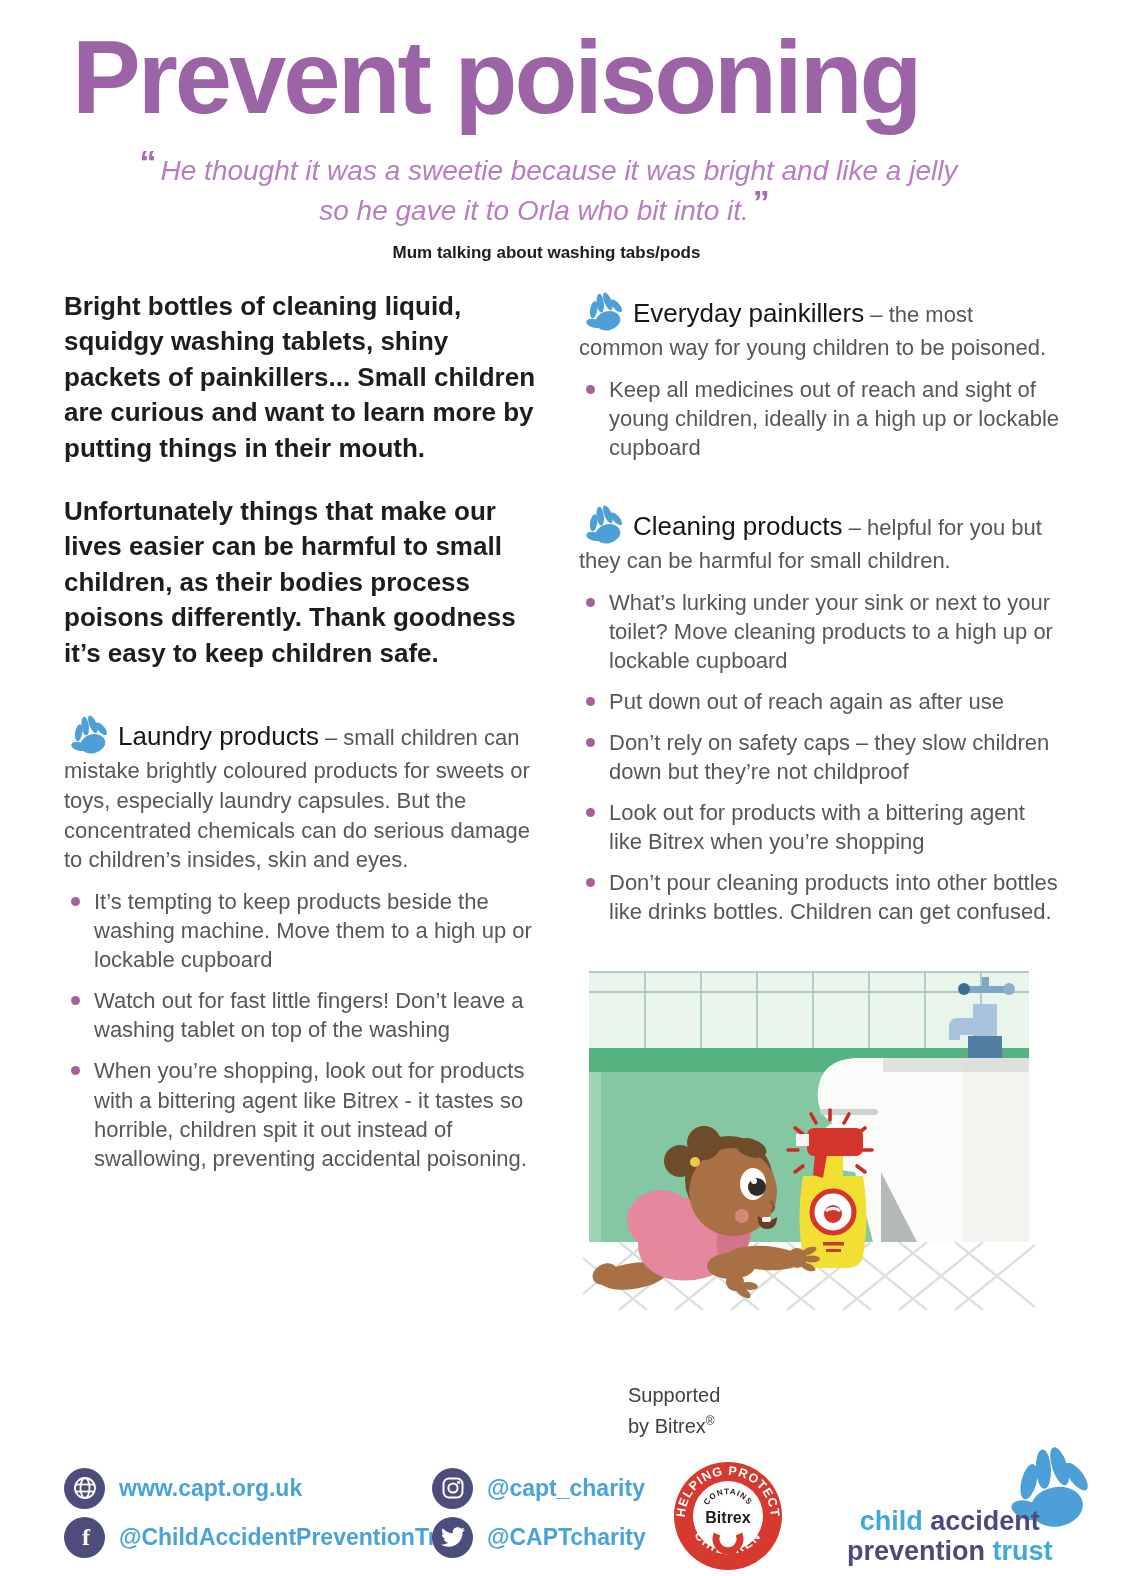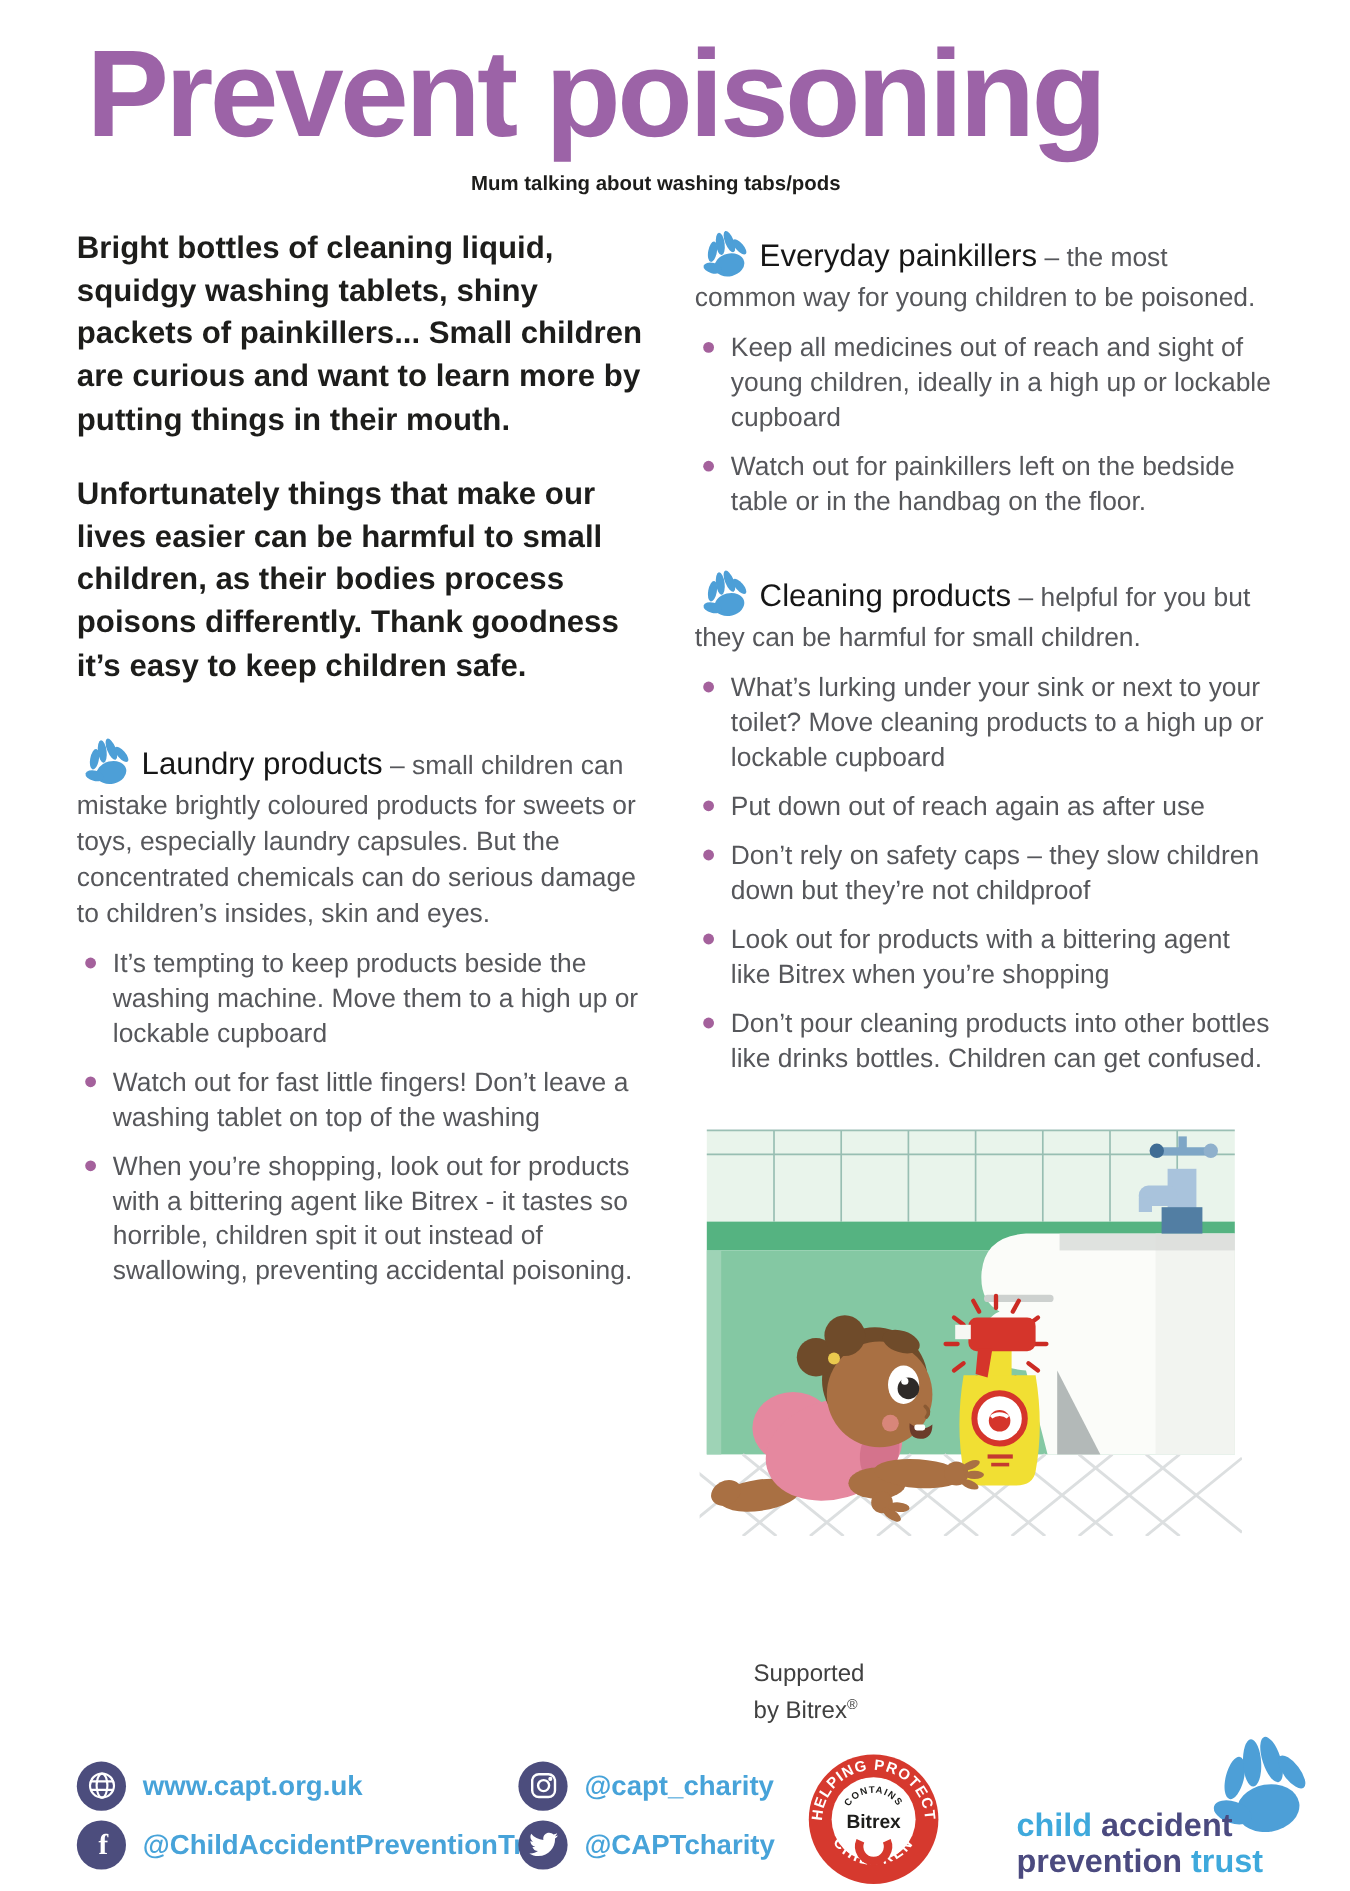--- a/index.html
+++ b/index.html
@@ -37,34 +37,38 @@
              font-size:20px;color:#404040;line-height:1.55;}
   .supported sup{font-size:12px;}
   .badge{position:absolute;left:672px;top:1460px;width:112px;height:112px;}
   .social-col{position:absolute;top:1466px;}
   .social-col.one{left:64px;}
   .social-col.two{left:432px;}
   .social-row{display:flex;align-items:center;gap:14px;height:44px;margin-bottom:5px;cursor:pointer;}
   .social-icon{width:41px;height:41px;border-radius:50%;background:#4c4d7d;flex:none;
                display:flex;align-items:center;justify-content:center;}
   .social-text{font-size:23px;font-weight:700;color:#47a3d9;white-space:nowrap;text-align:right;}
-  .capt-logo{position:absolute;left:843px;top:1440px;width:278px;height:132px;}
+  .capt-logo{position:absolute;left:843px;top:1440px;width:278px;height:132px;text-align:center;}
   .capt-hand{position:absolute;right:14px;top:0;width:110px;height:92px;}
   .capt-text{position:absolute;left:4px;bottom:6px;font-size:27px;font-weight:700;
              line-height:1.12;white-space:nowrap;}
   .capt-text .row2{}
   .lt{color:#3fa9dc}.dk{color:#4b4a7f}
 </style>
 </head>
 <body>
 
 <div class="page">
 
   <h1 class="title">Prevent poisoning</h1>
 
+  <div class="quote-block">
+    <span class="qmark">“</span><span>He thought it was a sweetie because it was bright and like a jelly</span><br>
+    <span>so he gave it to Orla who bit into it.</span><span class="qmark">”</span>
+  </div>
   <div class="attribution">Mum talking about washing tabs/pods</div>
 
   <div class="columns">
 
     <div class="col-left">
       <p class="intro-p">Bright bottles of cleaning liquid, squidgy washing tablets, shiny packets of painkillers... Small children are curious and want to learn more by putting things in their mouth.</p>
       <p class="intro-p">Unfortunately things that make our lives easier can be harmful to small children, as their bodies process poisons differently. Thank goodness it’s easy to keep children safe.</p>
 
       <div class="section">
         <p class="section-lead"><svg class="hand-icon" viewBox="0 0 60 56">
@@ -93,21 +97,20 @@
                 <ellipse cx="31" cy="41" rx="16" ry="12"></ellipse>
                 <ellipse cx="13" cy="40" rx="10" ry="5.5" transform="rotate(28 13 40)"></ellipse>
                 <ellipse cx="17" cy="23" rx="4.6" ry="11" transform="rotate(24 17 23)"></ellipse>
                 <ellipse cx="27" cy="17" rx="4.6" ry="12" transform="rotate(7 27 17)"></ellipse>
                 <ellipse cx="37" cy="17" rx="4.6" ry="12" transform="rotate(-8 37 17)"></ellipse>
                 <ellipse cx="46" cy="25" rx="4.2" ry="10" transform="rotate(-27 46 25)"></ellipse>
               </g>
             </svg><span class="section-heading">Everyday painkillers</span><span> – the most common way for young children to be poisoned.</span></p>
         <ul class="bullets">
             <li>Keep all medicines out of reach and sight of young children, ideally in a high up or lockable cupboard</li>
-            <li>Watch out for painkillers left on the bedside table or in the handbag on the floor.</li>
           </ul>
       </div>
 
       <div class="section">
         <p class="section-lead"><svg class="hand-icon" viewBox="0 0 60 56">
               <g fill="#4d9fd7" transform="rotate(-14 30 30)">
                 <ellipse cx="31" cy="41" rx="16" ry="12"></ellipse>
                 <ellipse cx="13" cy="40" rx="10" ry="5.5" transform="rotate(28 13 40)"></ellipse>
                 <ellipse cx="17" cy="23" rx="4.6" ry="11" transform="rotate(24 17 23)"></ellipse>
                 <ellipse cx="27" cy="17" rx="4.6" ry="12" transform="rotate(7 27 17)"></ellipse>

